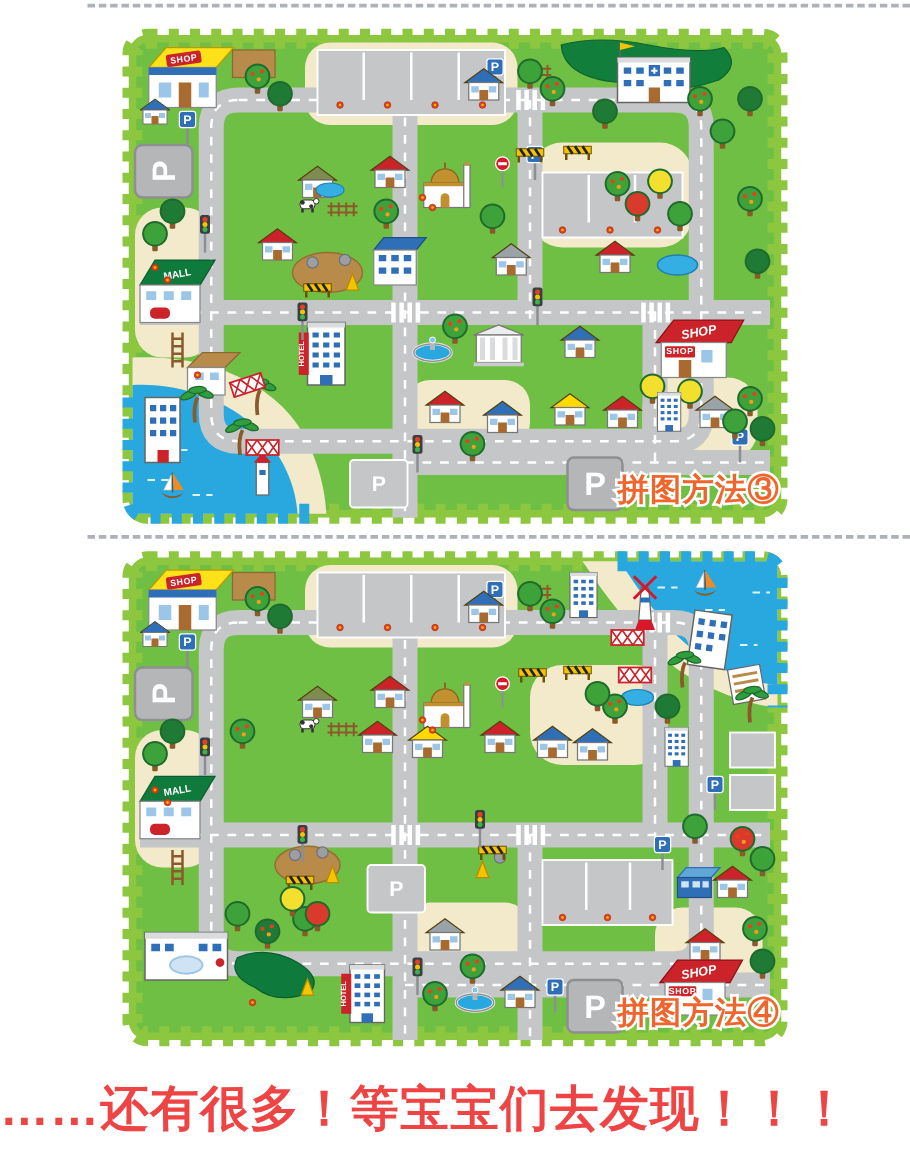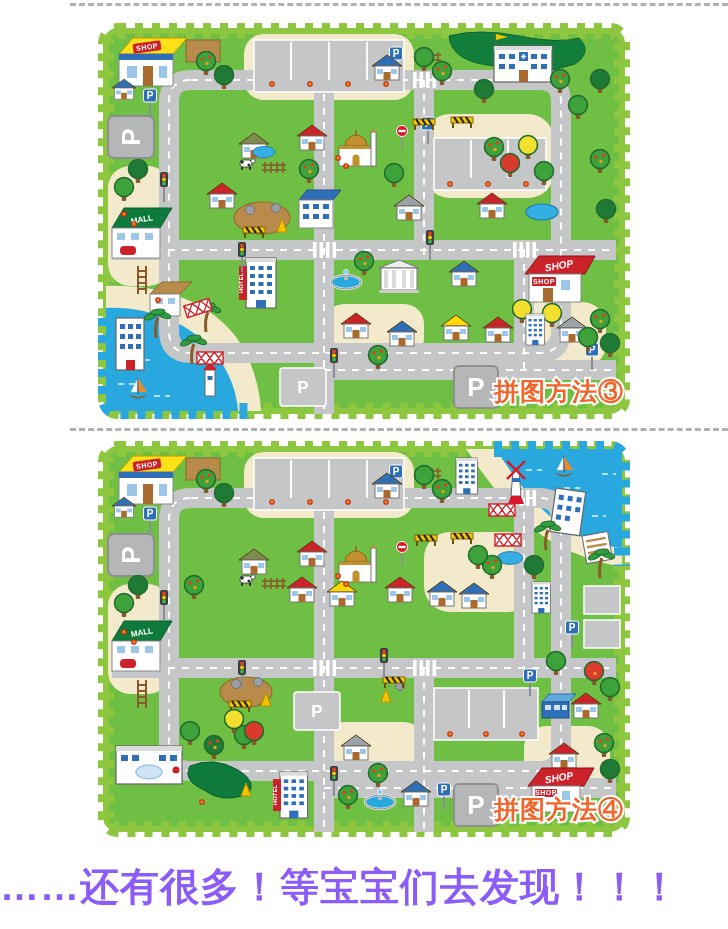--- a/index.html
+++ b/index.html
@@ -5,21 +5,21 @@
   html,body{margin:0;padding:0;background:#fff;}
   .page{position:relative;width:728px;height:929px;background:#fff;overflow:hidden;
         font-family:"Liberation Sans",sans-serif;}
   .sep{position:absolute;left:70px;right:0;height:0;border-top:3px dashed #ADB2B8;}
   .sep1{top:3px;}
   .sep2{top:428px;}
   .matwrap{position:absolute;left:94px;width:540px;height:406px;}
   .mat1{top:18px;}
   .mat2{top:436px;}
   .slogan{position:absolute;top:860px;left:0;width:584px;text-align:center;
-          font-size:39px;font-weight:bold;color:#8b5cf6;letter-spacing:1px;white-space:nowrap;}
+          font-size:39px;font-weight:bold;color:#ef4444;letter-spacing:1px;white-space:nowrap;}
   
   .body{fill:#6FBF44;stroke:#8DC63F;stroke-width:6;}
   .teeth{fill:none;stroke:#8DC63F;stroke-width:16;stroke-dasharray:8 9;}
   .teethW{fill:none;stroke:#29A8E0;stroke-width:16;stroke-dasharray:8 9;}
   .sand{fill:#F2EACB;}
   .water{fill:#29A8E0;}
   .wave{stroke:#FFFFFF;stroke-width:1.6;stroke-dasharray:6 5;fill:none;opacity:.85;}
   .hedge{fill:#0E7B3C;stroke:#0A5E2D;stroke-width:1;}
   .rd{stroke:#C5C6C8;stroke-width:20;fill:none;}
   .cl{stroke:#FFFFFF;stroke-width:2;stroke-dasharray:7 7;fill:none;}

